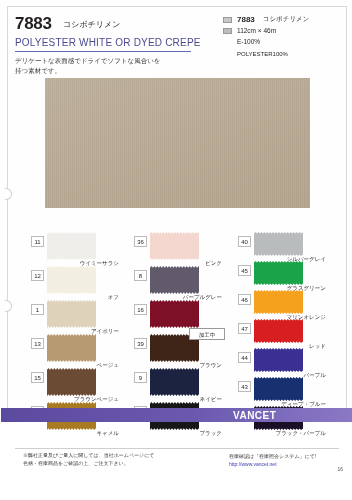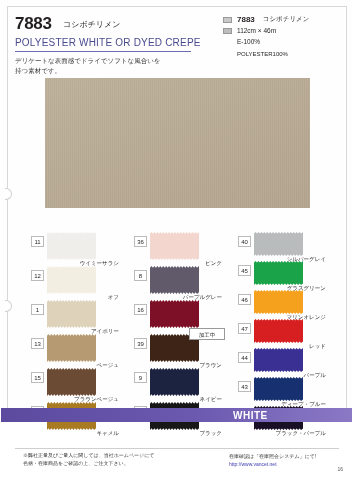--- a/index.html
+++ b/index.html
@@ -338,14 +338,14 @@
     <div>※弊社正量及びご量人に関しては、当社ホームページにて</div>
     <div>色柄・在庫商品をご確認の上、ご注文下さい。</div>
   </div>
   <div class="foot-right">
     <div>在庫確認は「在庫照会システム」にて!</div>
     <div class="url">http://www.vancet.net</div>
   </div>
   <div class="pageno">16</div>
 
   <div class="brandbar"></div>
-  <div class="brand">WHITE</div>
+  <div class="brand">VANCET</div>
 </div>
 
 </body></html>

